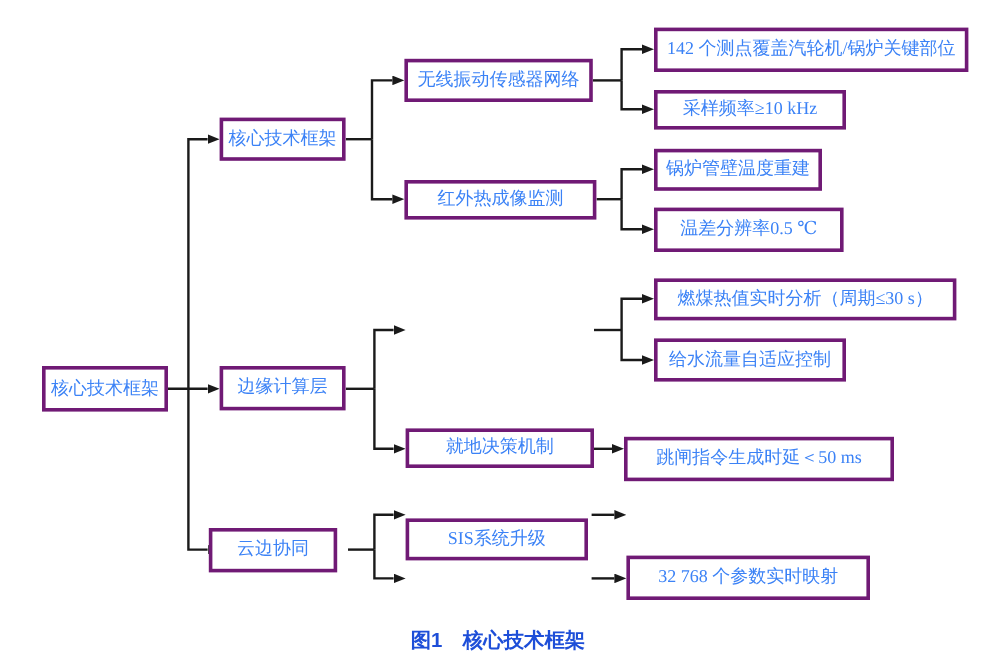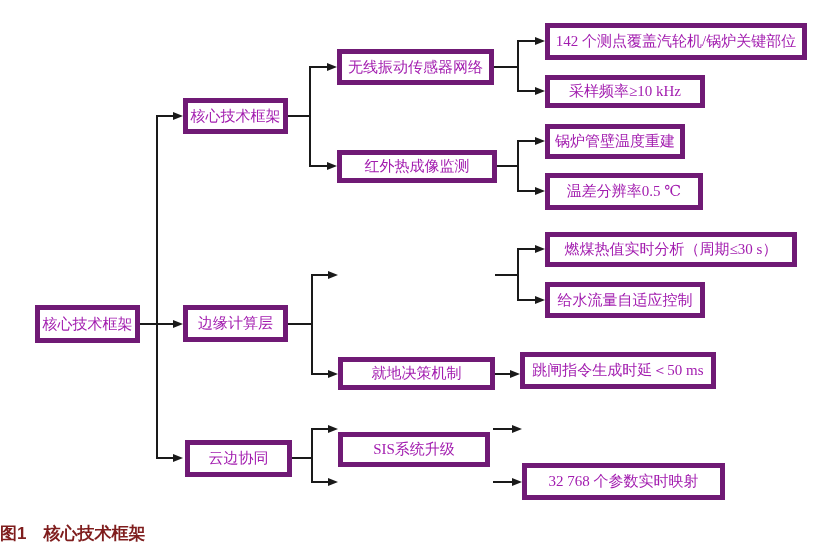--- a/index.html
+++ b/index.html
@@ -18,41 +18,42 @@
   .connectors {
     position: absolute;
     left: 0;
     top: 0;
     width: 830px;
     height: 555px;
   }
   .node {
     position: absolute;
     box-sizing: border-box;
-    border: 5px solid #701a75;
+    border: 3px solid #701a75;
     background: #ffffff;
     display: flex;
     align-items: center;
     justify-content: center;
     text-align: center;
     font-size: 15px;
     line-height: 1.1;
-    color: #a21caf;
+    color: #3b82f6;
     white-space: nowrap;
     padding: 0 3px;
   }
   .caption {
     position: absolute;
     left: 0;
     top: 522px;
     width: 830px;
+    text-align: center;
     font-family: "Liberation Sans", "DejaVu Sans", sans-serif;
     font-weight: bold;
     font-size: 17px;
-    color: #7f1d1d;
+    color: #1d4ed8;
   }
 </style>
 </head>
 <body>
 
 <div class="figure">
 
   <svg class="connectors" viewBox="0 0 830 555" xmlns="http://www.w3.org/2000/svg">
     <defs>
       <marker id="arrow" markerUnits="userSpaceOnUse" markerWidth="10" markerHeight="8" refX="0" refY="4" orient="auto">
@@ -92,31 +93,31 @@
 
       <path d="M493,429 H512" marker-end="url(#arrow)"></path>
       <path d="M493,482 H512" marker-end="url(#arrow)"></path>
     </g>
   </svg>
 
   <div class="node" style="left:35px;top:305px;width:105px;height:38px">核心技术框架</div>
 
   <div class="node" style="left:183px;top:98px;width:105px;height:36px">核心技术框架</div>
   <div class="node" style="left:183px;top:305px;width:105px;height:37px">边缘计算层</div>
-  <div class="node" style="left:185px;top:440px;width:107px;height:37px">云边协同</div>
+  <div class="node" style="left:174px;top:440px;width:107px;height:37px">云边协同</div>
 
   <div class="node" style="left:337px;top:49px;width:157px;height:36px">无线振动传感器网络</div>
   <div class="node" style="left:337px;top:150px;width:160px;height:33px">红外热成像监测</div>
   <div class="node" style="left:338px;top:357px;width:157px;height:33px">就地决策机制</div>
   <div class="node" style="left:338px;top:432px;width:152px;height:35px">SIS系统升级</div>
 
   <div class="node" style="left:545px;top:23px;width:262px;height:37px">142 个测点覆盖汽轮机/锅炉关键部位</div>
   <div class="node" style="left:545px;top:75px;width:160px;height:33px">采样频率≥10 kHz</div>
   <div class="node" style="left:545px;top:124px;width:140px;height:35px">锅炉管壁温度重建</div>
   <div class="node" style="left:545px;top:173px;width:158px;height:37px">温差分辨率0.5 ℃</div>
   <div class="node" style="left:545px;top:232px;width:252px;height:35px">燃煤热值实时分析（周期≤30 s）</div>
   <div class="node" style="left:545px;top:282px;width:160px;height:36px">给水流量自适应控制</div>
-  <div class="node" style="left:520px;top:352px;width:196px;height:37px">跳闸指令生成时延＜50 ms</div>
+  <div class="node" style="left:520px;top:364px;width:225px;height:37px">跳闸指令生成时延＜50 ms</div>
   <div class="node" style="left:522px;top:463px;width:203px;height:37px">32 768 个参数实时映射</div>
 
   <div class="caption">图1　核心技术框架</div>
 
 </div>
 
 </body></html>

